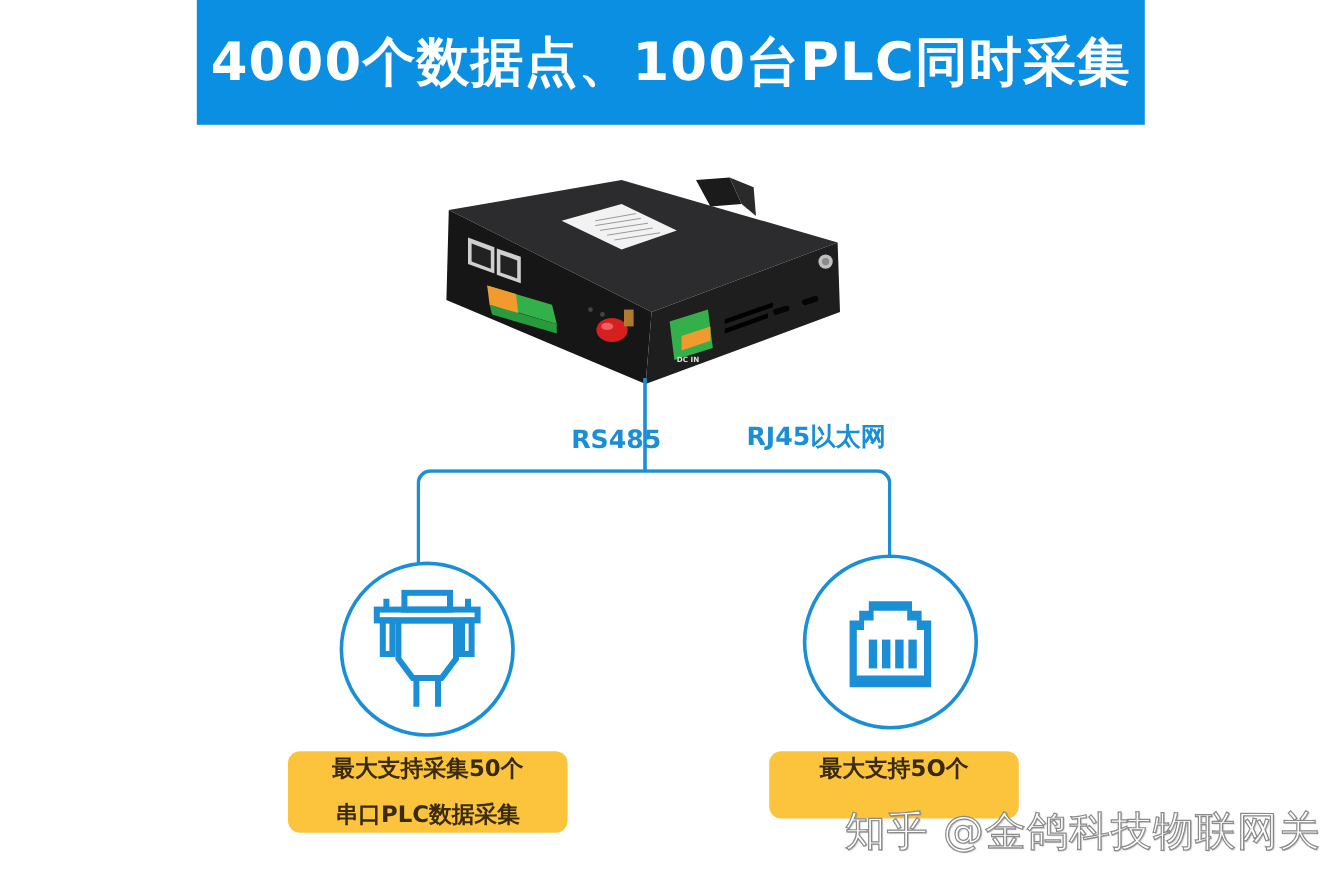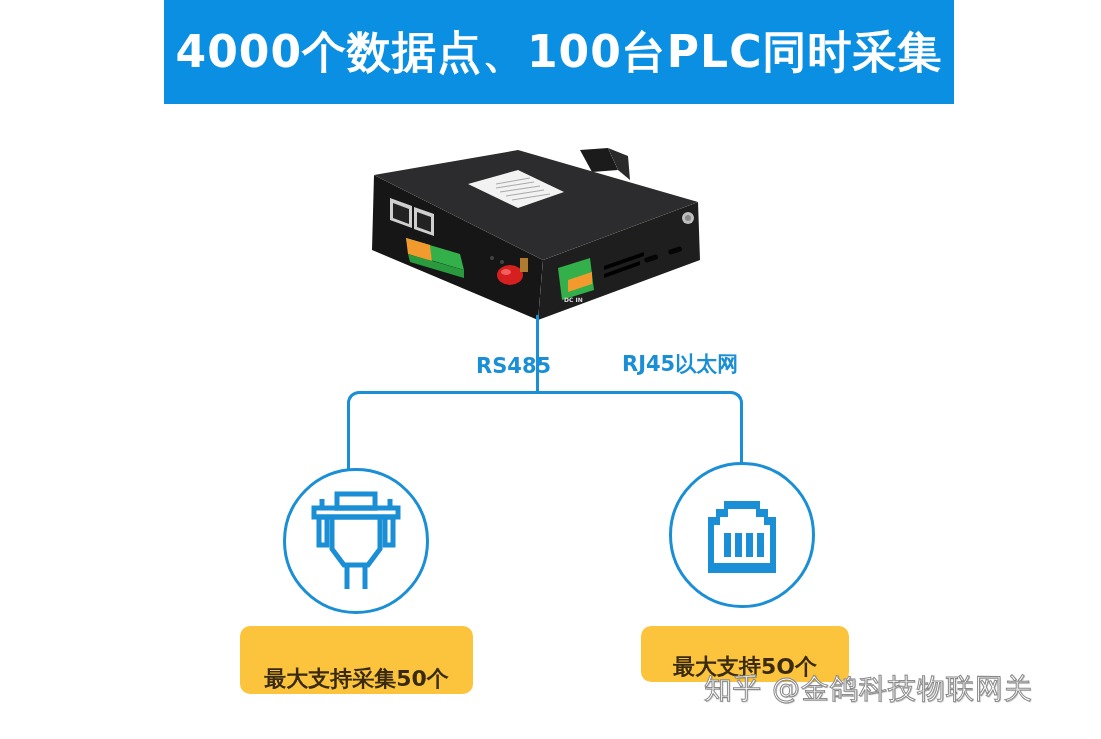--- a/index.html
+++ b/index.html
@@ -37,28 +37,28 @@
     .icon-circle {
       position: absolute; width: 146px; height: 146px; border: 3px solid #1a8fd6;
       border-radius: 50%; background: #fff;
       display: flex; align-items: center; justify-content: center;
     }
     .circle-left { left: 283px; top: 468px; }
     .circle-right { left: 669px; top: 462px; }
 
     .info-box {
       position: absolute; background: #fbc43c; border-radius: 10px;
-      display: flex; flex-direction: column; align-items: center; justify-content: flex-end;
-      color: #3a2a10; font-size: 22px; font-weight: bold; line-height: 30px;
+      display: flex; flex-direction: column; align-items: center; justify-content: space-between;
+      color: #3a2a10; font-size: 19px; font-weight: bold; line-height: 30px;
     }
     .box-left { left: 240px; top: 626px; width: 233px; height: 68px; }
     .box-right { left: 641px; top: 626px; width: 208px; height: 56px; }
 
     .watermark {
-      position: absolute; left: 704px; top: 670px; font-size: 28px;
+      position: absolute; left: 704px; top: 670px; font-size: 34px;
       color: #ffffff; -webkit-text-stroke: 1px #8a8a8a;
       text-shadow: 1px 1px 1px rgba(0,0,0,0.25);
       letter-spacing: 1px; font-family: "DejaVu Sans", sans-serif;
     }
   </style>
 </head>
 <body>
 
 <div class="title-banner">
   <span class="title-text">4000个数据点、100台PLC同时采集</span>
@@ -140,18 +140,19 @@
     <path fill="#1a8fd6" d="M20 4 H56 V12 H64 V20 H72 V76 H4 V20 H12 V12 H20 Z M24 12 V20 H16 V28 H10 V66 H66 V28 H60 V20 H52 V12 Z"></path>
     <rect x="20" y="36" width="7" height="24" fill="#1a8fd6"></rect>
     <rect x="31" y="36" width="7" height="24" fill="#1a8fd6"></rect>
     <rect x="42" y="36" width="7" height="24" fill="#1a8fd6"></rect>
     <rect x="53" y="36" width="7" height="24" fill="#1a8fd6"></rect>
   </svg>
 </div>
 
 <div class="info-box box-left">
   <span>最大支持采集50个</span>
+  <span>串口PLC数据采集</span>
 </div>
 <div class="info-box box-right">
   <span>最大支持5O个</span>
 </div>
 
 <span class="watermark">知乎 @金鸽科技物联网关</span>
 
 </body></html>

